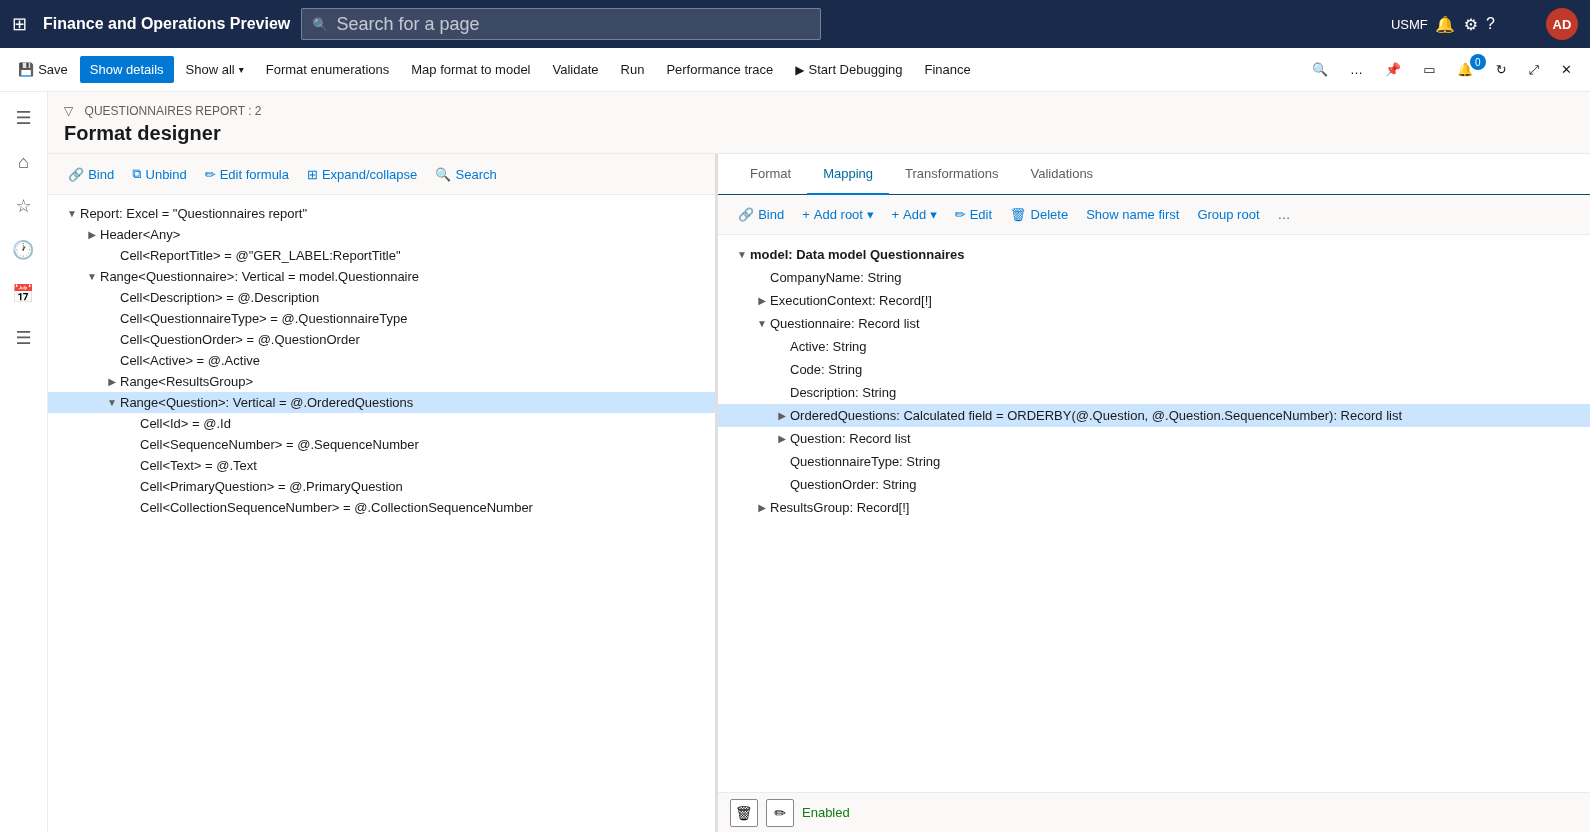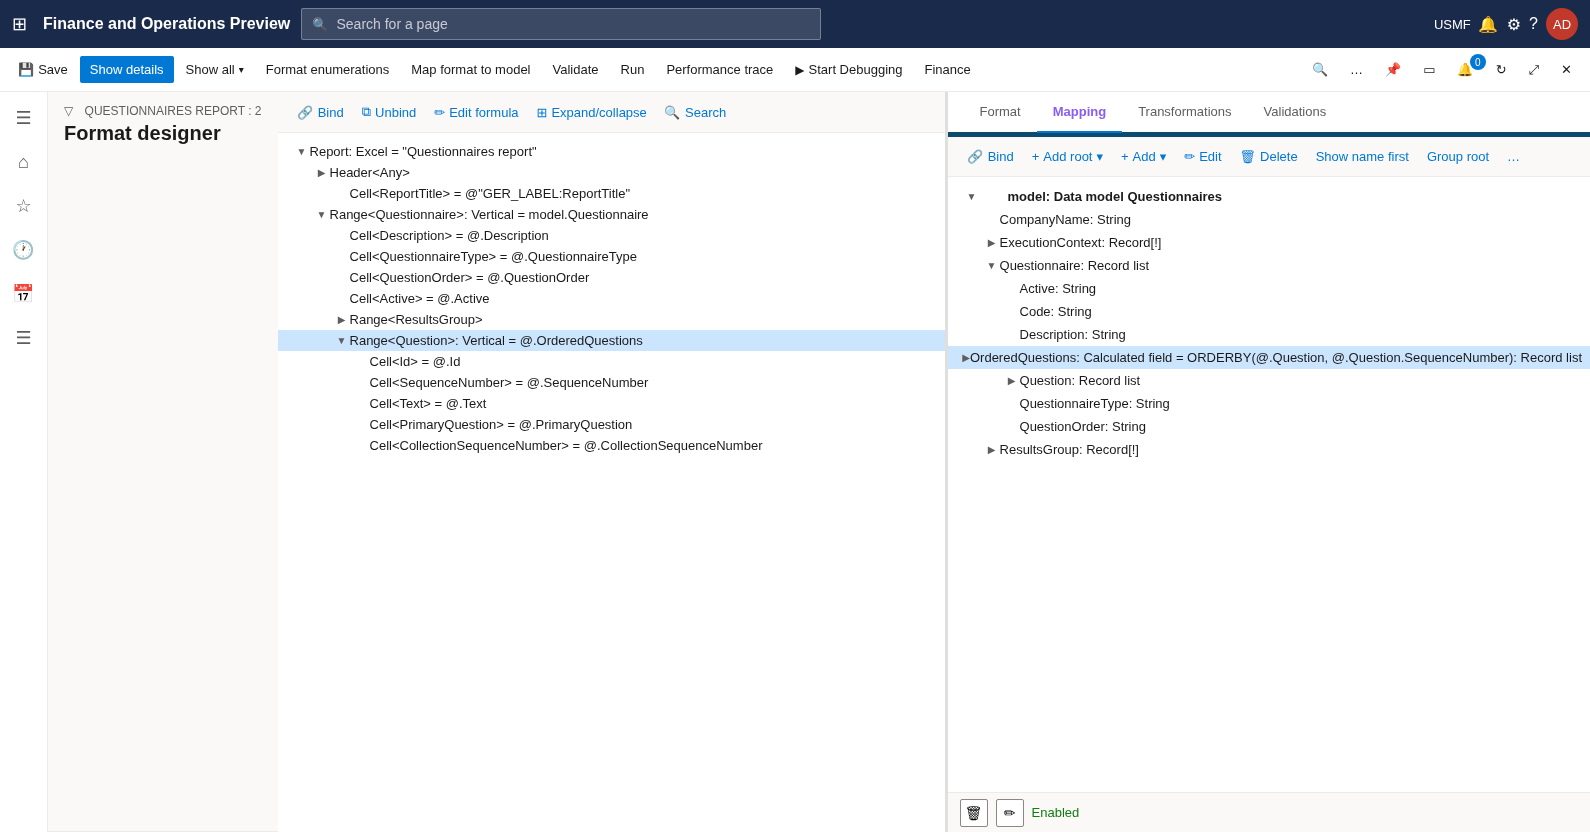--- a/index.html
+++ b/index.html
@@ -31,21 +31,21 @@
       color: rgba(255,255,255,0.7);
     }
     .nav-right {
       margin-left: auto;
       display: flex;
       align-items: center;
       gap: 8px;
       color: white;
     }
     .nav-icon-btn { color: white; font-size: 16px; cursor: pointer; }
-    .avatar { width: 32px; height: 32px; border-radius: 50%; background: #c0392b; display: flex; align-items: center; justify-content: center; font-size: 13px; font-weight: 400; color: white; }
+    .avatar { width: 32px; height: 32px; border-radius: 50%; background: #c0392b; display: flex; align-items: center; justify-content: center; font-size: 13px; font-weight: 700; color: white; margin-left: 43px; }
 
     
     .command-bar {
       background: white;
       border-bottom: 1px solid #edebe9;
       height: 44px;
       display: flex;
       align-items: center;
       padding: 0 8px;
       gap: 2px;
@@ -93,21 +93,21 @@
       cursor: pointer;
       border-radius: 2px;
       font-size: 18px;
       color: #605e5c;
     }
 
     
     .content {
       flex: 1;
       display: flex;
-      flex-direction: row;
+      flex-direction: column;
       overflow: hidden;
     }
 
     
     .page-header {
       padding: 12px 16px 8px;
       background: #faf9f8;
       border-bottom: 1px solid #edebe9;
     }
     .breadcrumb { font-size: 12px; color: #605e5c; margin-bottom: 4px; }
@@ -176,33 +176,33 @@
       flex: 1;
       display: flex;
       flex-direction: column;
       overflow: hidden;
       background: white;
     }
 
     .right-tabs {
       display: flex;
       align-items: center;
-      border-bottom: 5px solid #0c4a6e;
+      border-bottom: 1px solid #0c4a6e;
       padding: 0 16px;
       background: white;
     }
     .tab-item {
       padding: 12px 16px;
       cursor: pointer;
       font-size: 13px;
       color: #605e5c;
       border-bottom: 2px solid transparent;
       margin-bottom: -1px;
     }
-    .tab-item.active { color: #8b5cf6; border-bottom-color: #0078d4; font-weight: 700; }
+    .tab-item.active { color: #0369a1; border-bottom-color: #0078d4; font-weight: 400; }
 
     .right-toolbar {
       display: flex;
       align-items: center;
       gap: 2px;
       padding: 8px 12px;
       background: #faf9f8;
       border-bottom: 1px solid #edebe9;
     }
 
@@ -245,21 +245,21 @@
     ::-webkit-scrollbar-thumb { background: #c8c6c4; border-radius: 4px; }
   </style>
 </head>
 <body>
 
 <div class="top-nav">
   <span class="nav-grid-icon">⊞</span>
   <span class="nav-title">Finance and Operations Preview</span>
   <div class="nav-search">
     <span>🔍</span>
-    <span style="font-size:14px;color:rgba(255,255,255,0.7)">Search for a page</span>
+    <span style="font-size:18px;color:rgba(255,255,255,0.7)">Search for a page</span>
   </div>
   <div class="nav-right">
     <span>USMF</span>
     <span class="nav-icon-btn">🔔</span>
     <span class="nav-icon-btn">⚙</span>
     <span class="nav-icon-btn">?</span>
     <div class="avatar">AD</div>
   </div>
 </div>
 
@@ -477,21 +477,21 @@
           <button class="toolbar-btn">
             <span>Group root</span>
           </button>
           <button class="toolbar-btn">…</button>
         </div>
 
         <div class="model-tree">
         <div class="model-item">
               <span class="tree-indent" style="width: 8px; display: inline-block;"></span>
               <span class="tree-toggle">▼</span>
-              <span style="font-weight: 600; margin-left: 28px;">model: Data model Questionnaires</span>
+              <span style="font-weight: 600;">model: Data model Questionnaires</span>
             </div>
             <div class="model-item">
               <span class="tree-indent" style="width: 28px; display: inline-block;"></span>
               <span class="tree-toggle"></span>
               <span>CompanyName: String</span>
             </div>
             <div class="model-item">
               <span class="tree-indent" style="width: 28px; display: inline-block;"></span>
               <span class="tree-toggle">▶</span>
               <span>ExecutionContext: Record[!]</span>

